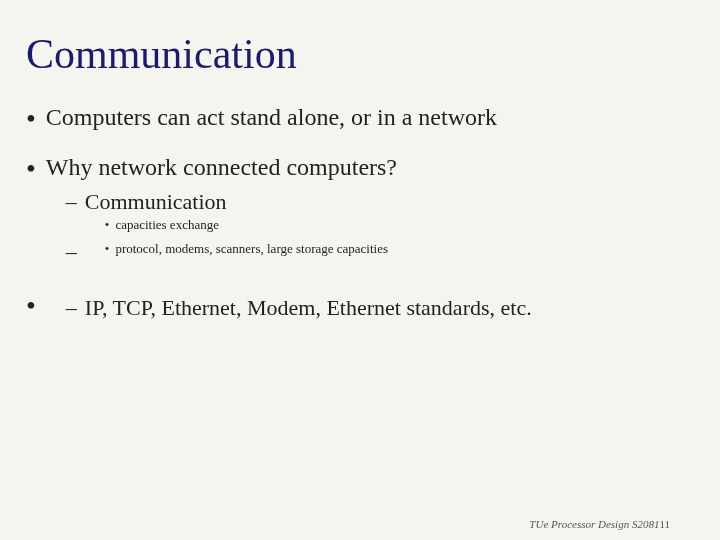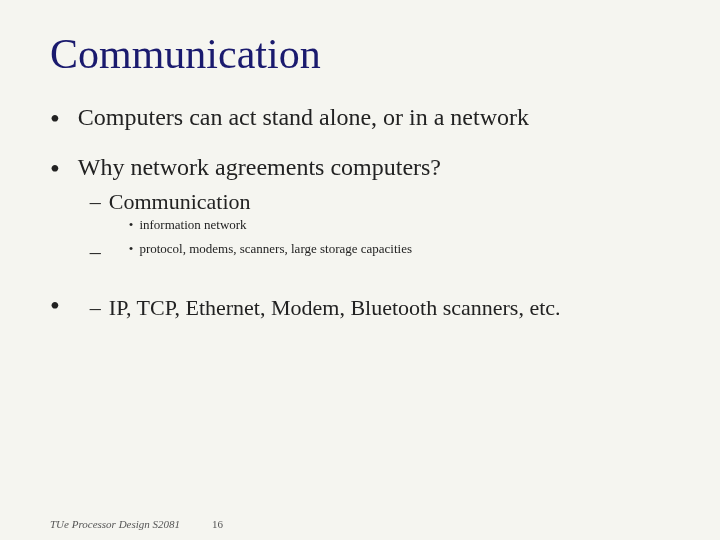--- a/index.html
+++ b/index.html
@@ -14,21 +14,21 @@
       background-color: #f5f5f0;
       font-family: 'Times New Roman', Times, serif;
       color: #222;
       overflow: hidden;
       position: relative;
     }
 
     .slide {
       width: 720px;
       height: 540px;
-      padding: 30px 50px 30px 50px;
+      padding: 30px 50px 30px 26px;
       position: relative;
       background-color: #f5f5f0;
     }
 
     .slide-title {
       font-size: 42px;
       font-weight: normal;
       color: #1a1a6e;
       margin-bottom: 24px;
       font-family: 'Times New Roman', Times, serif;
@@ -48,21 +48,20 @@
     }
 
     .bullet-item-large .bullet-dot {
       font-size: 28px;
       line-height: 1.2;
       flex-shrink: 0;
     }
 
     .bullet-item-large .bullet-text {
       line-height: 1.3;
-      margin-left: 8px;
     }
 
     .sub-list {
       list-style: none;
       padding: 0;
       margin-top: 6px;
       margin-left: 20px;
     }
 
     .sub-item {
@@ -99,24 +98,23 @@
     .bottom-bullet {
       margin-top: 20px;
     }
 
     .footer {
       position: absolute;
       bottom: 10px;
       left: 50px;
       right: 50px;
       display: flex;
-      justify-content: flex-start;
+      justify-content: flex-end;
       font-size: 11px;
       color: #555;
-      gap: 32px;
     }
 
     .footer-left {
       font-style: italic;
     }
 
     .footer-right {
       font-style: normal;
     }
   </style>
@@ -130,31 +128,31 @@
   <ul class="bullet-list">
 
     <li class="bullet-item-large">
       <span class="bullet-dot">•</span>
       <span class="bullet-text">Computers can act stand alone, or in a network</span>
     </li>
 
     <li class="bullet-item-large">
       <span class="bullet-dot">•</span>
       <div>
-        <span class="bullet-text">Why network agreements computers?</span>
+        <span class="bullet-text">Why network connected computers?</span>
         <ul class="sub-list">
 
           <li class="sub-item">
             <span class="dash">–</span>
             <div>
               <span>Communication</span>
               <ul class="sub-sub-list">
                 <li class="sub-sub-item">
                   <span class="bullet-small">•</span>
-                  <span>information network</span>
+                  <span>capacities exchange</span>
                 </li>
               </ul>
             </div>
           </li>
 
           <li class="sub-item">
             <span class="dash">–</span>
             <div>
               <ul class="sub-sub-list">
                 <li class="sub-sub-item">
@@ -167,26 +165,26 @@
         </ul>
       </div>
     </li>
 
     <li class="bullet-item-large bottom-bullet">
       <span class="bullet-dot">•</span>
       <div>
         <ul class="sub-list">
           <li class="sub-item">
             <span class="dash">–</span>
-            <span>IP, TCP, Ethernet, Modem, Bluetooth scanners, etc.</span>
+            <span>IP, TCP, Ethernet, Modem, Ethernet standards, etc.</span>
           </li>
         </ul>
       </div>
     </li>
 
   </ul>
 
   <div class="footer">
     <span class="footer-left">TUe  Processor Design S2081</span>
-    <span class="footer-right">16</span>
+    <span class="footer-right">11</span>
   </div>
 
 </div>
 
 </body></html>

